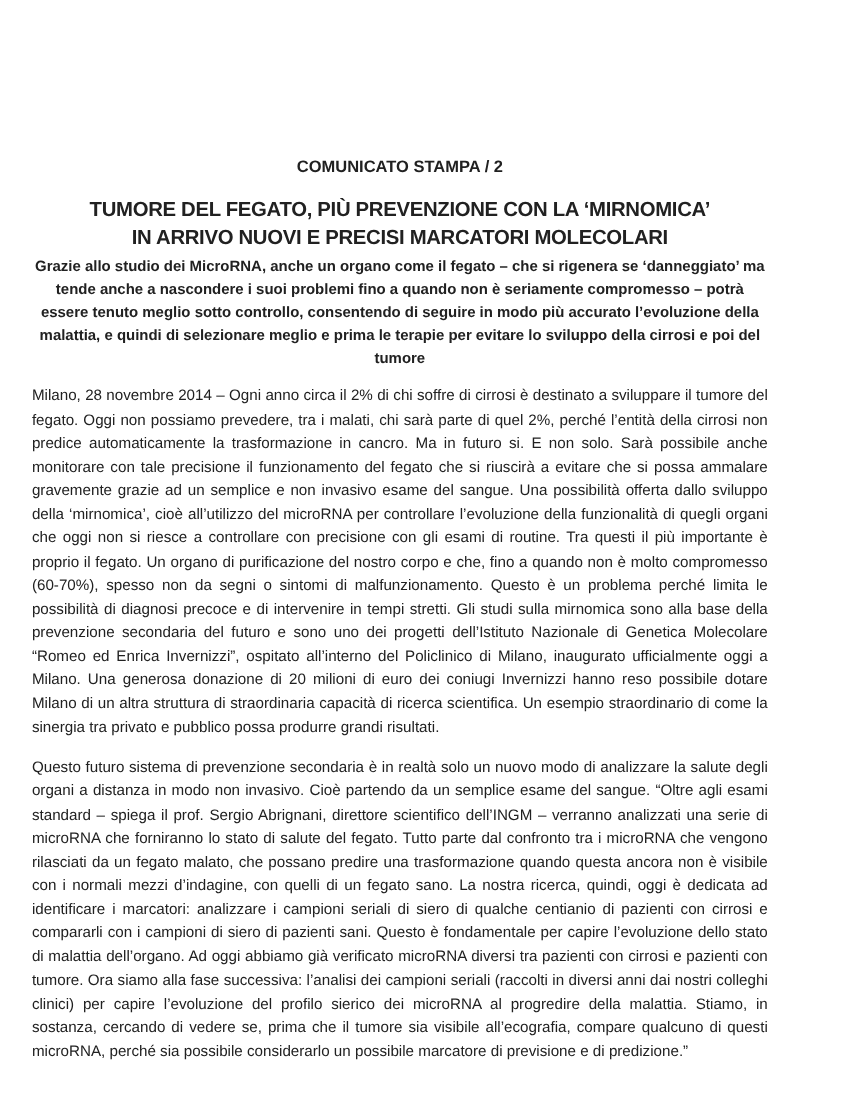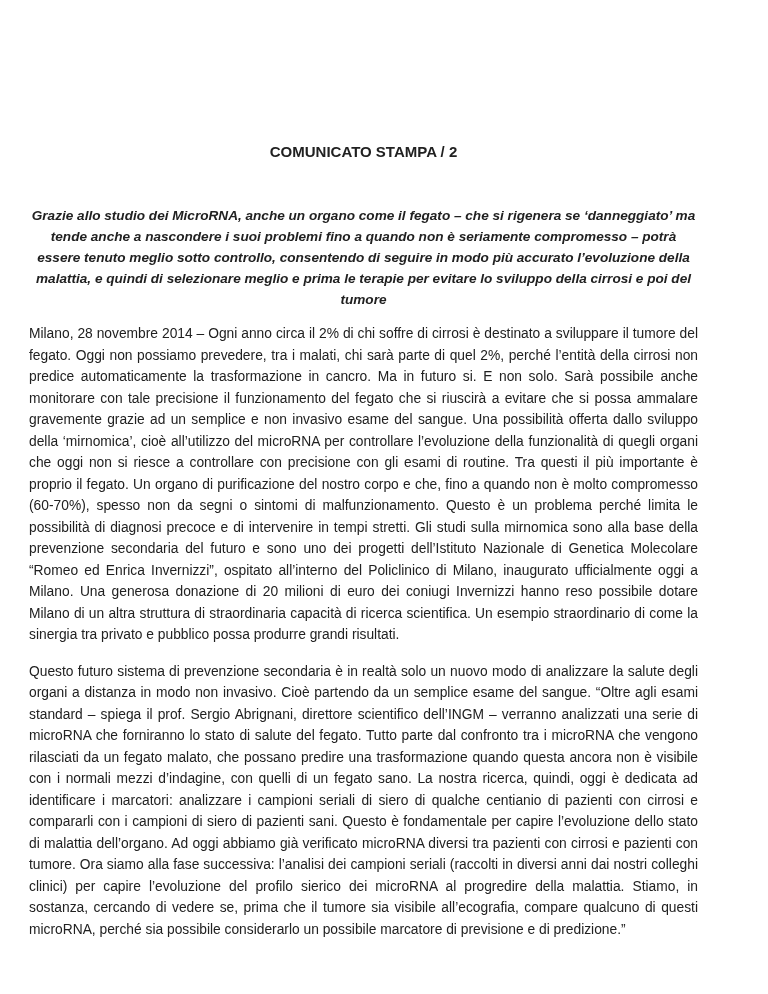--- a/index.html
+++ b/index.html
@@ -37,21 +37,20 @@
     font-weight: 700;
     text-align: center;
     line-height: 26px;
     letter-spacing: -0.3px;
     white-space: nowrap;
     margin: 2px 0 2px 0;
   }
   .standfirst {
     font-size: 13.6px;
     font-weight: 700;
-    font-style: italic;
     text-align: center;
     line-height: 21px;
     margin: 0 0 13px 0;
   }
   .body-paragraphs {
     margin: 0;
   }
   .para {
     font-size: 13.8px;
     line-height: 21.5px;
@@ -61,21 +60,21 @@
   .para.bold { font-weight: 700; }
   .seg-bold { font-weight: 400; }
 </style>
 </head>
 <body>
 
 <div class="page">
   <div class="kicker">COMUNICATO STAMPA / 2</div>
 
 
-  <h1 class="headline"><br></h1>
+  <h1 class="headline"><span>TUMORE DEL FEGATO, PIÙ PREVENZIONE CON LA ‘MIRNOMICA’</span><br><span>IN ARRIVO NUOVI E PRECISI MARCATORI MOLECOLARI</span></h1>
 
   <div class="standfirst">Grazie allo studio dei MicroRNA, anche un organo come il fegato – che si rigenera se ‘danneggiato’ ma tende anche a nascondere i suoi problemi fino a quando non è seriamente compromesso – potrà essere tenuto meglio sotto controllo, consentendo di seguire in modo più accurato l’evoluzione della malattia, e quindi di selezionare meglio e prima le terapie per evitare lo sviluppo della cirrosi e poi del tumore</div>
 
   <div class="body-paragraphs">
       <p class="para bold"><span class="seg-bold">Milano, 28 novembre 2014 – Ogni anno circa il 2% di chi soffre di cirrosi è destinato a sviluppare il tumore del fegato. Oggi non possiamo prevedere, tra i malati, chi sarà parte di quel 2%, perché l’entità della cirrosi non predice automaticamente la trasformazione in cancro. Ma in futuro si. E non solo. Sarà possibile anche monitorare con tale precisione il funzionamento del fegato che si riuscirà a evitare che si possa ammalare gravemente grazie ad un semplice e non invasivo esame del sangue. Una possibilità offerta dallo sviluppo della ‘mirnomica’, cioè all’utilizzo del microRNA per controllare l’evoluzione della funzionalità di quegli organi che oggi non si riesce a controllare con precisione con gli esami di routine. Tra questi il più importante è proprio il fegato. Un organo di purificazione del nostro corpo e che, fino a quando non è molto compromesso (60-70%), spesso non da segni o sintomi di malfunzionamento. Questo è un problema perché limita le possibilità di diagnosi precoce e di intervenire in tempi stretti. Gli studi sulla mirnomica sono alla base della prevenzione secondaria del futuro e sono uno dei progetti dell’Istituto Nazionale di Genetica Molecolare “Romeo ed Enrica Invernizzi”, ospitato all’interno del Policlinico di Milano, inaugurato ufficialmente oggi a Milano. Una generosa donazione di 20 milioni di euro dei coniugi Invernizzi hanno reso possibile dotare Milano di un altra struttura di straordinaria capacità di ricerca scientifica. Un esempio straordinario di come la sinergia tra privato e pubblico possa produrre grandi risultati.</span></p>
       <p class="para"><span>Questo futuro sistema di prevenzione secondaria è in realtà solo un nuovo modo di analizzare la salute degli organi a distanza in modo non invasivo. Cioè partendo da un semplice esame del sangue. “Oltre agli esami standard – spiega il prof. </span><span class="seg-bold">Sergio Abrignani</span><span>, direttore scientifico dell’INGM – verranno analizzati una serie di microRNA che forniranno lo stato di salute del fegato. Tutto parte dal confronto tra i microRNA che vengono rilasciati da un fegato malato, che possano predire una trasformazione quando questa ancora non è visibile con i normali mezzi d’indagine, con quelli di un fegato sano. La nostra ricerca, quindi, oggi è dedicata ad identificare i marcatori: analizzare i campioni seriali di siero di qualche centianio di pazienti con cirrosi e compararli con i campioni di siero di pazienti sani. Questo è fondamentale per capire l’evoluzione dello stato di malattia dell’organo. Ad oggi abbiamo già verificato microRNA diversi tra pazienti con cirrosi e pazienti con tumore. Ora siamo alla fase successiva: l’analisi dei campioni seriali (raccolti in diversi anni dai nostri colleghi clinici) per capire l’evoluzione del profilo sierico dei microRNA al progredire della malattia. Stiamo, in sostanza, cercando di vedere se, prima che il tumore sia visibile all’ecografia, compare qualcuno di questi microRNA, perché sia possibile considerarlo un possibile marcatore di previsione e di predizione.”</span></p>
     </div>
 </div>
 
 </body></html>

